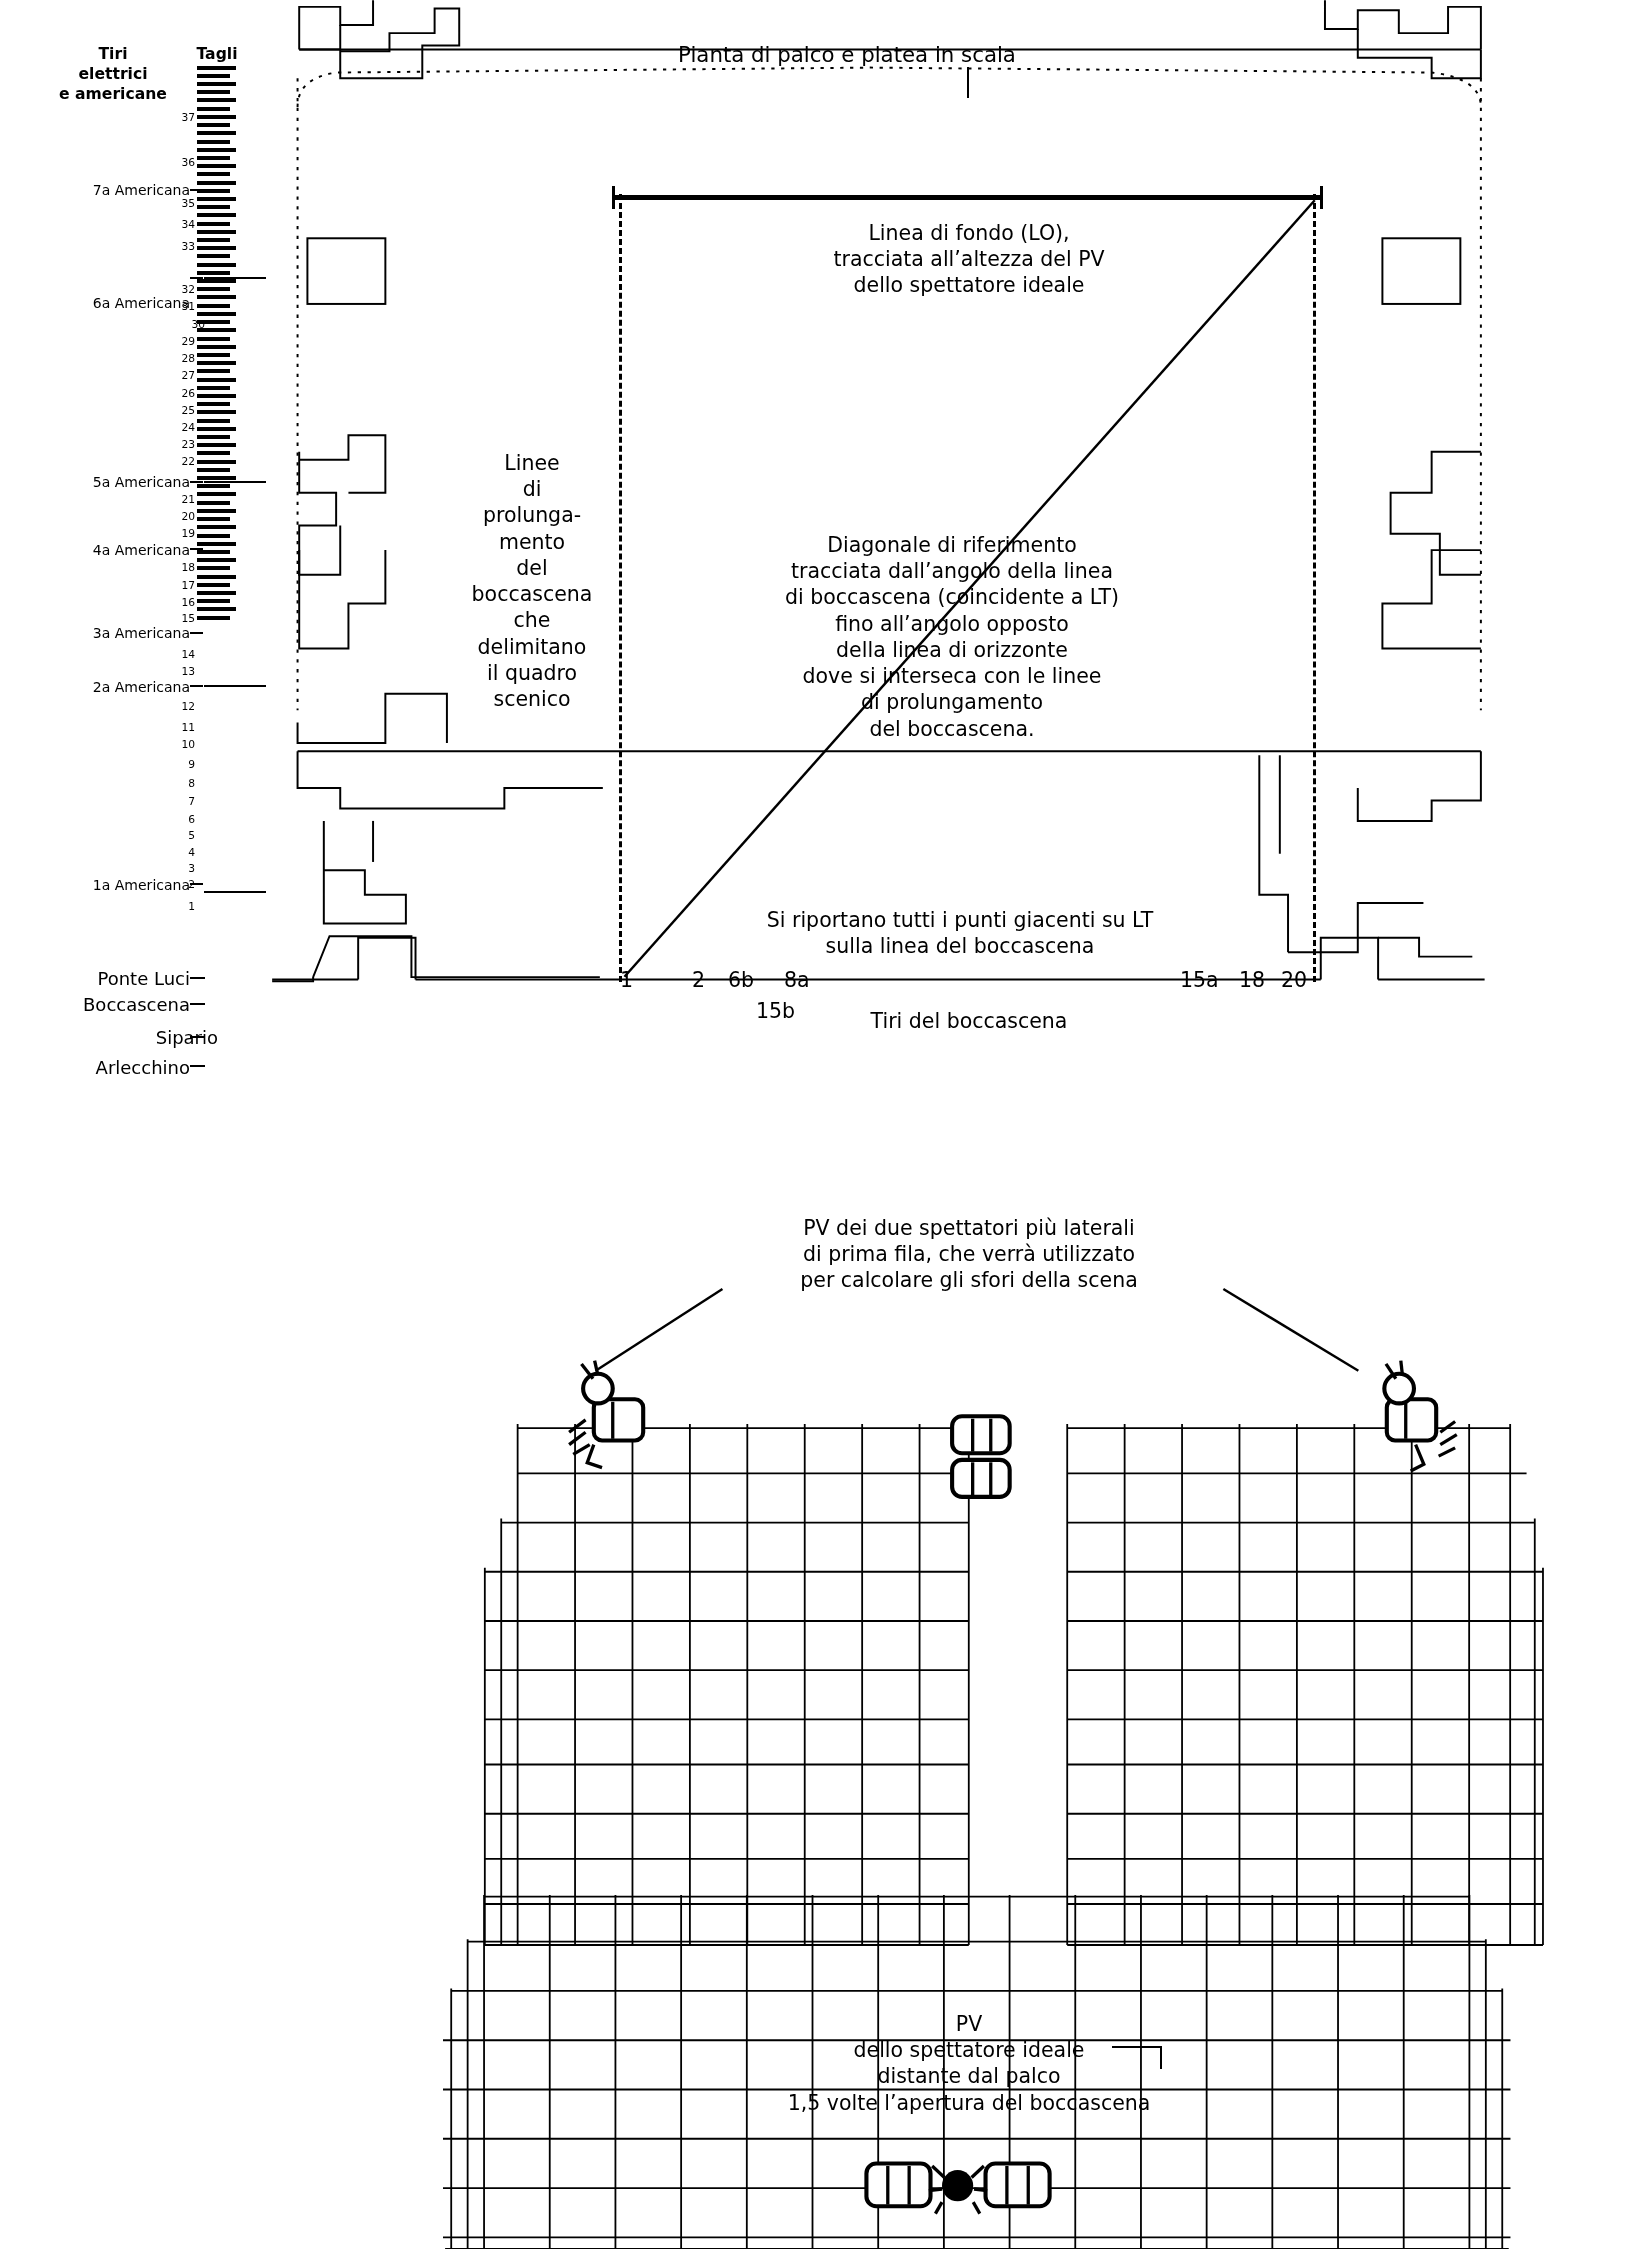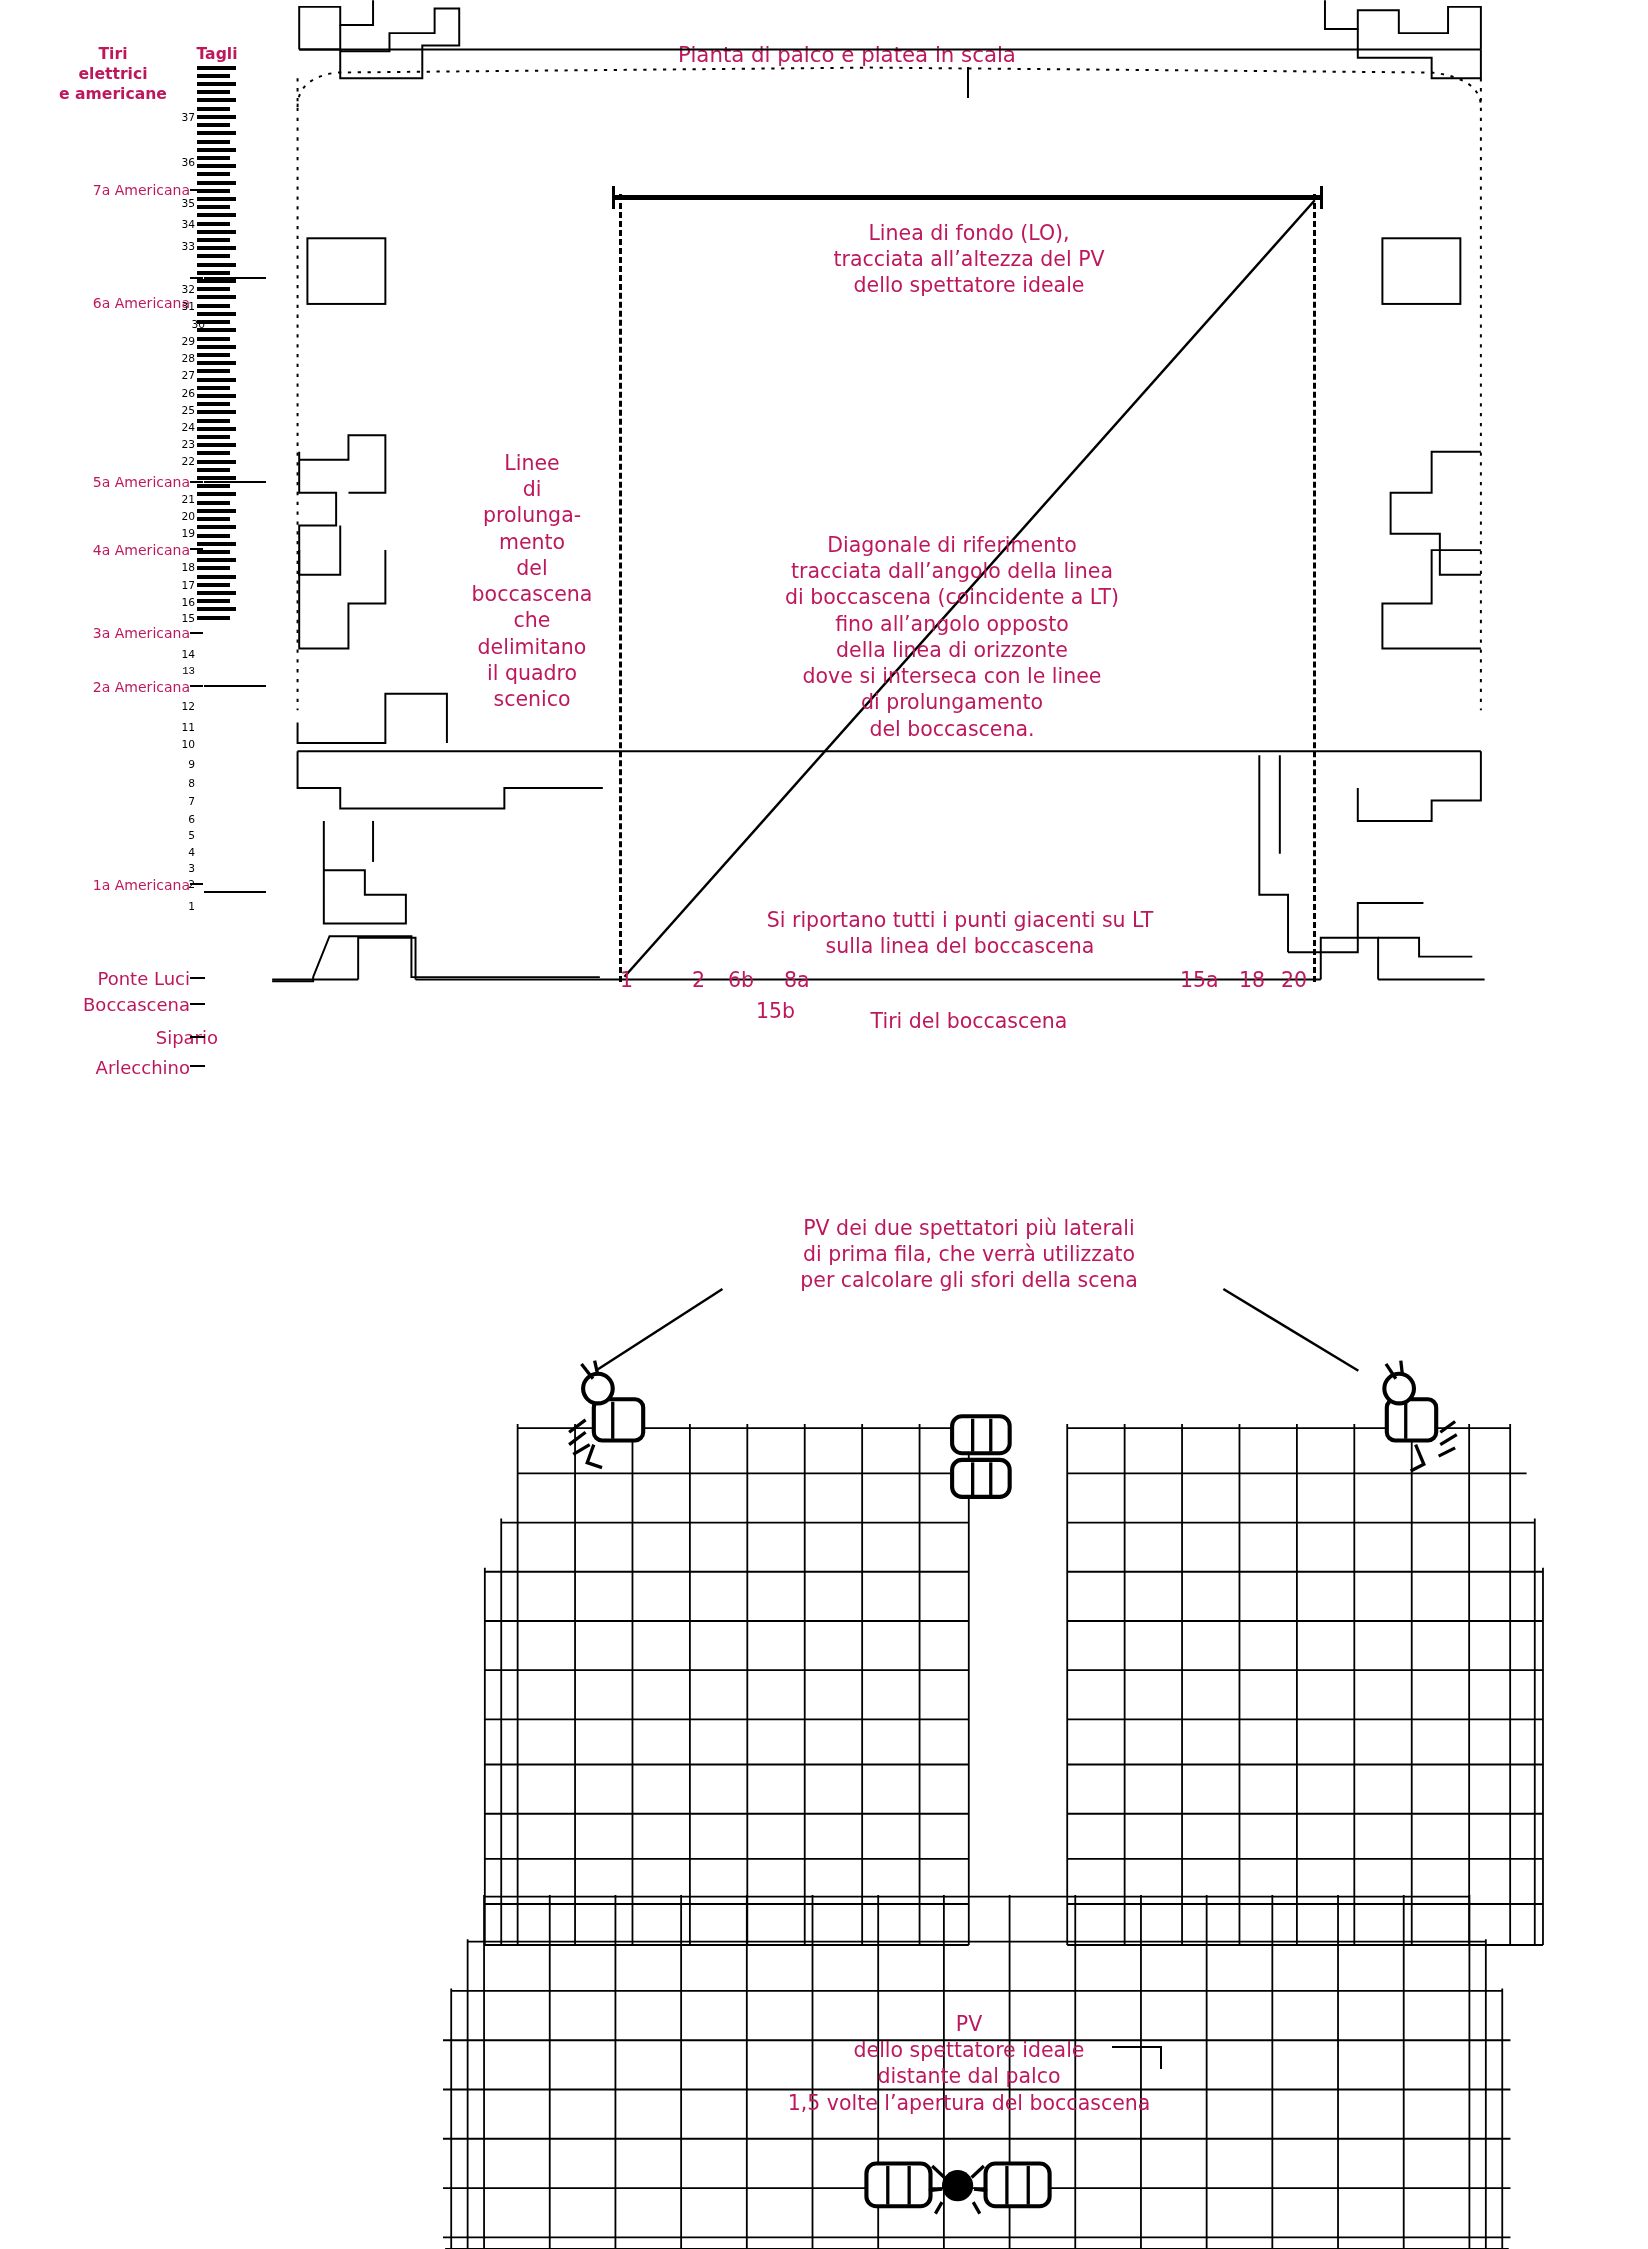--- a/index.html
+++ b/index.html
@@ -14,21 +14,21 @@
     background: #ffffff;
     font-family: "DejaVu Sans", sans-serif;
     color: #000000;
     overflow: hidden;
   }
   .abs { position: absolute; }
   .txt {
     position: absolute;
     white-space: pre;
     line-height: 1.28;
-    color: #be185d;
+    color: #000000;
   }
   .center { text-align: center; transform: translateX(-50%); }
   .right { text-align: right; transform: translateX(-100%); }
   .bold { font-weight: bold; }
 
   
   .ln { position: absolute; background: #000; }
   .hline { height: 1.6px; }
   .vline { width: 1.6px; }
   .thick { background: #000; }
@@ -169,21 +169,21 @@
       <div class="tick-label right" style="left:195px; top:438px;">23</div>
       <div class="tick-label right" style="left:195px; top:455px;">22</div>
       <div class="tick-label right" style="left:195px; top:493px;">21</div>
       <div class="tick-label right" style="left:195px; top:510px;">20</div>
       <div class="tick-label right" style="left:195px; top:527px;">19</div>
       <div class="tick-label right" style="left:195px; top:561px;">18</div>
       <div class="tick-label right" style="left:195px; top:579px;">17</div>
       <div class="tick-label right" style="left:195px; top:596px;">16</div>
       <div class="tick-label right" style="left:195px; top:612px;">15</div>
       <div class="tick-label right" style="left:195px; top:648px;">14</div>
-      <div class="tick-label right" style="left:195px; top:665px;font-family:Liberation Mono, monospace;">13</div>
+      <div class="tick-label right" style="left:195px; top:665px;">13</div>
       <div class="tick-label right" style="left:195px; top:700px;">12</div>
       <div class="tick-label right" style="left:195px; top:721px;">11</div>
       <div class="tick-label right" style="left:195px; top:738px;">10</div>
       <div class="tick-label right" style="left:195px; top:758px;">9</div>
       <div class="tick-label right" style="left:195px; top:777px;">8</div>
       <div class="tick-label right" style="left:195px; top:795px;">7</div>
       <div class="tick-label right" style="left:195px; top:813px;">6</div>
       <div class="tick-label right" style="left:195px; top:829px;">5</div>
       <div class="tick-label right" style="left:195px; top:846px;">4</div>
       <div class="tick-label right" style="left:195px; top:862px;">3</div>

